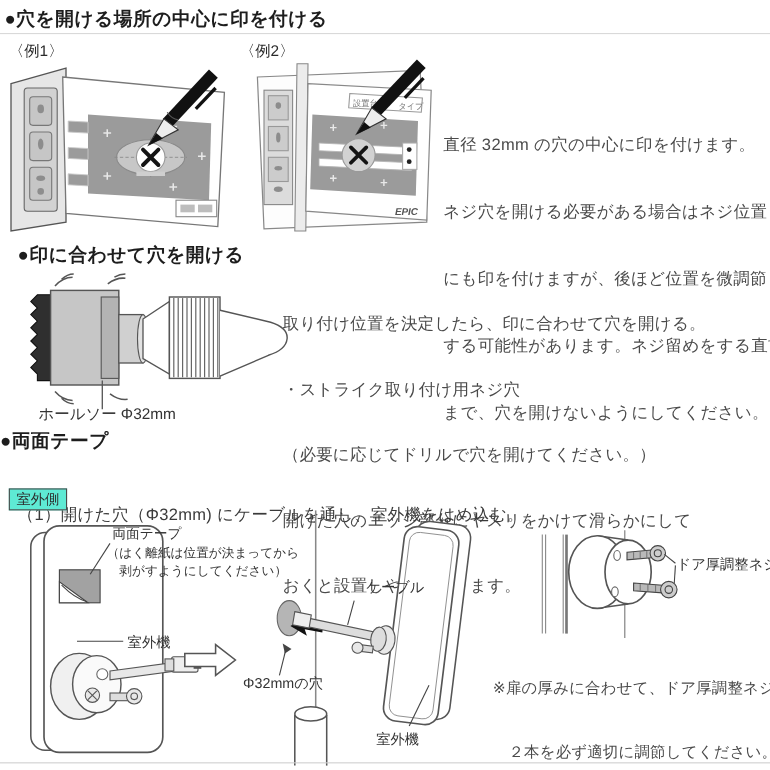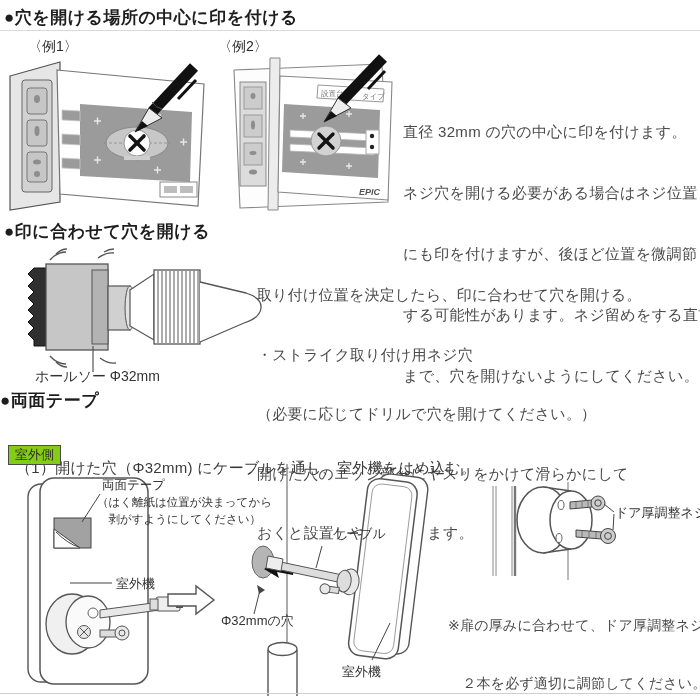--- a/index.html
+++ b/index.html
@@ -4,36 +4,36 @@
 <style>
   html,body{margin:0;padding:0;background:#fff;}
   .page{position:relative;width:700px;height:700px;background:#fff;overflow:hidden;
         font-family:"Liberation Sans","DejaVu Sans",sans-serif;color:#3f3f3f;}
   .abs{position:absolute;white-space:pre;}
   .heading{font-size:17px;font-weight:bold;color:#1d1d1d;letter-spacing:.5px;}
   .exlabel{font-size:14px;color:#2a2a2a;}
   .body15 div{font-size:15px;line-height:25px;color:#4a4a4a;letter-spacing:.3px;}
   .body15b div{font-size:15px;line-height:23.5px;color:#4a4a4a;letter-spacing:.2px;}
   .step{font-size:15px;color:#3a3a3a;letter-spacing:.3px;margin-top:45px;}
-  .boxlabel{border:1.2px solid #4a4a4a;padding:1px 6px 2px 6px;font-size:13px;color:#2d2d2d;background:#84cc16;}
+  .boxlabel{border:1.2px solid #4a4a4a;padding:1px 6px 2px 6px;font-size:13px;color:#2d2d2d;background:#5eead4;}
   .dlabel{font-size:13px;color:#333;}
   .dlabel-s{font-size:11.5px;color:#333;}
   .notes div{font-size:14px;line-height:22px;color:#4a4a4a;letter-spacing:.2px;}
   .divider{position:absolute;left:0;width:700px;height:1px;background:#d9d9d9;}
   svg{position:absolute;overflow:visible;}
   svg text{font-family:"Liberation Sans","DejaVu Sans",sans-serif;}
 </style>
 </head>
 <body>
 
 <div class="page">
 
   <div class="abs heading" style="left:4px;top:6px;">●穴を開ける場所の中心に印を付ける</div>
   <div class="divider" style="top:30px;"></div>
-  <div class="abs exlabel" style="left:8px;top:38px;margin-left:20px;">〈例1〉</div>
+  <div class="abs exlabel" style="left:8px;top:38px;">〈例1〉</div>
   <div class="abs exlabel" style="left:218px;top:38px;">〈例2〉</div>
 
   <svg style="left:2px;top:54px;" width="208" height="160" viewBox="0 0 208 160">
     <g>
       <polygon points="8,22 58,8 58,148 8,156" fill="#e6e6e6" stroke="#555" stroke-width="1.2"></polygon>
       <rect x="20" y="26" width="30" height="112" rx="3" fill="#d2d2d2" stroke="#666"></rect>
       <rect x="25" y="34" width="20" height="26" rx="3" fill="#c6c6c6" stroke="#777"></rect>
       <rect x="25" y="66" width="20" height="26" rx="3" fill="#c6c6c6" stroke="#777"></rect>
       <rect x="25" y="98" width="20" height="30" rx="3" fill="#c6c6c6" stroke="#777"></rect>
       <ellipse cx="35" cy="45" rx="3" ry="4" fill="#8d8d8d"></ellipse>
@@ -121,21 +121,21 @@
   </svg>
 
   <div class="abs body15" style="left:403px;top:83px;">
     <div>直径 32mm の穴の中心に印を付けます。</div>
     <div>ネジ穴を開ける必要がある場合はネジ位置</div>
     <div>にも印を付けますが、後ほど位置を微調節</div>
     <div>する可能性があります。ネジ留めをする直前</div>
     <div>まで、穴を開けないようにしてください。</div>
   </div>
 
-  <div class="abs heading" style="left:4px;top:220px;">●印に合わせて穴を開ける</div>
+  <div class="abs heading" style="left:16px;top:220px;">●印に合わせて穴を開ける</div>
 
   <svg style="left:12px;top:246px;" width="248" height="130" viewBox="0 0 248 130">
     <g>
       <path d="M34,22 L22,22 L16,28 L22,34 L16,40 L22,46 L16,52 L22,58 L16,64 L22,70 L16,76 L22,82 L16,88 L22,94 L22,100 L34,100 Z" fill="#2f2f2f" stroke="#111"></path>
       <rect x="34" y="18" width="62" height="86" fill="#c6c6c6" stroke="#555" stroke-width="1.3"></rect>
       <rect x="80" y="24" width="16" height="74" fill="#b3b3b3" stroke="#555"></rect>
       <rect x="96" y="40" width="22" height="44" fill="#d0d0d0" stroke="#555" stroke-width="1.2"></rect>
       <ellipse cx="118" cy="62" rx="5" ry="22" fill="#e2e2e2" stroke="#555"></ellipse>
       <polygon points="118,44 142,28 142,94 118,80" fill="#fff" stroke="#555" stroke-width="1.2"></polygon>
       <rect x="142" y="24" width="46" height="74" fill="#fff" stroke="#555" stroke-width="1.3"></rect>

